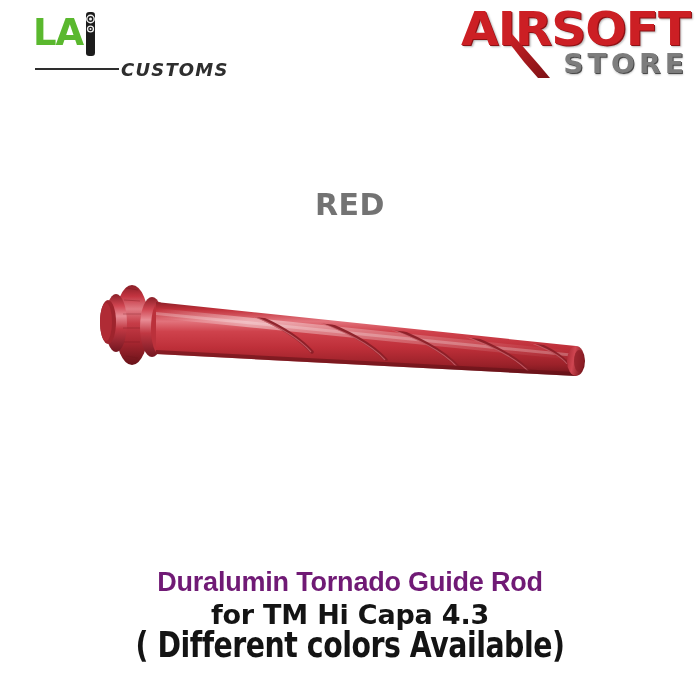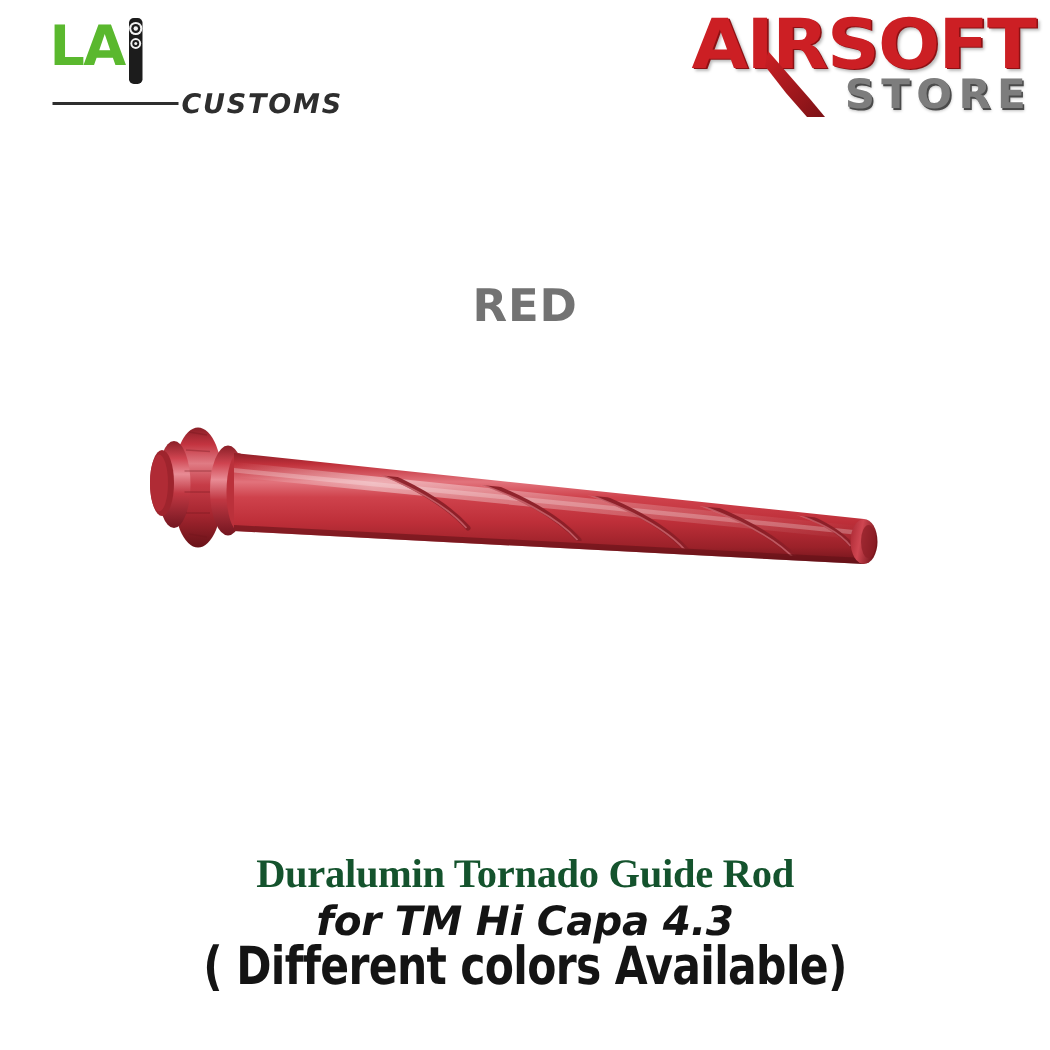--- a/index.html
+++ b/index.html
@@ -24,21 +24,20 @@
     width: 150px;
     height: 64px;
   }
   #lacapa-wordmark {
     position: absolute;
     left: 0;
     top: 0;
     height: 40px;
     display: flex;
     align-items: center;
-    flex-direction: column;
   }
   .lc-word {
     font-family: "DejaVu Sans", sans-serif;
     font-weight: bold;
     font-size: 37px;
     line-height: 37px;
     color: #5ab82e;
     letter-spacing: -1px;
   }
   #lacapa-pistol-icon {
@@ -139,35 +138,34 @@
 
   
   #caption-block {
     position: absolute;
     left: 0;
     top: 566px;
     width: 700px;
     text-align: center;
   }
   #caption-line-1 {
-    font-family: Liberation Serif, serif;
+    font-family: Liberation Sans, sans-serif;
     font-weight: bold;
     font-size: 27px;
     line-height: 33px;
-    color: #14532d;
+    color: #701a75;
     letter-spacing: -0.2px;
   }
   #caption-line-2 {
     font-family: "DejaVu Sans", sans-serif;
     font-weight: bold;
     font-size: 27px;
     line-height: 32px;
     color: #141414;
     letter-spacing: -0.2px;
-    font-style: italic;
   }
   #caption-line-3 {
     font-family: "DejaVu Sans Condensed", "Liberation Sans Narrow", "DejaVu Sans", sans-serif;
     font-weight: bold;
     font-size: 35px;
     line-height: 34px;
     color: #141414;
     letter-spacing: -0.5px;
     transform: scaleX(0.9);
     margin-top: -3px;

